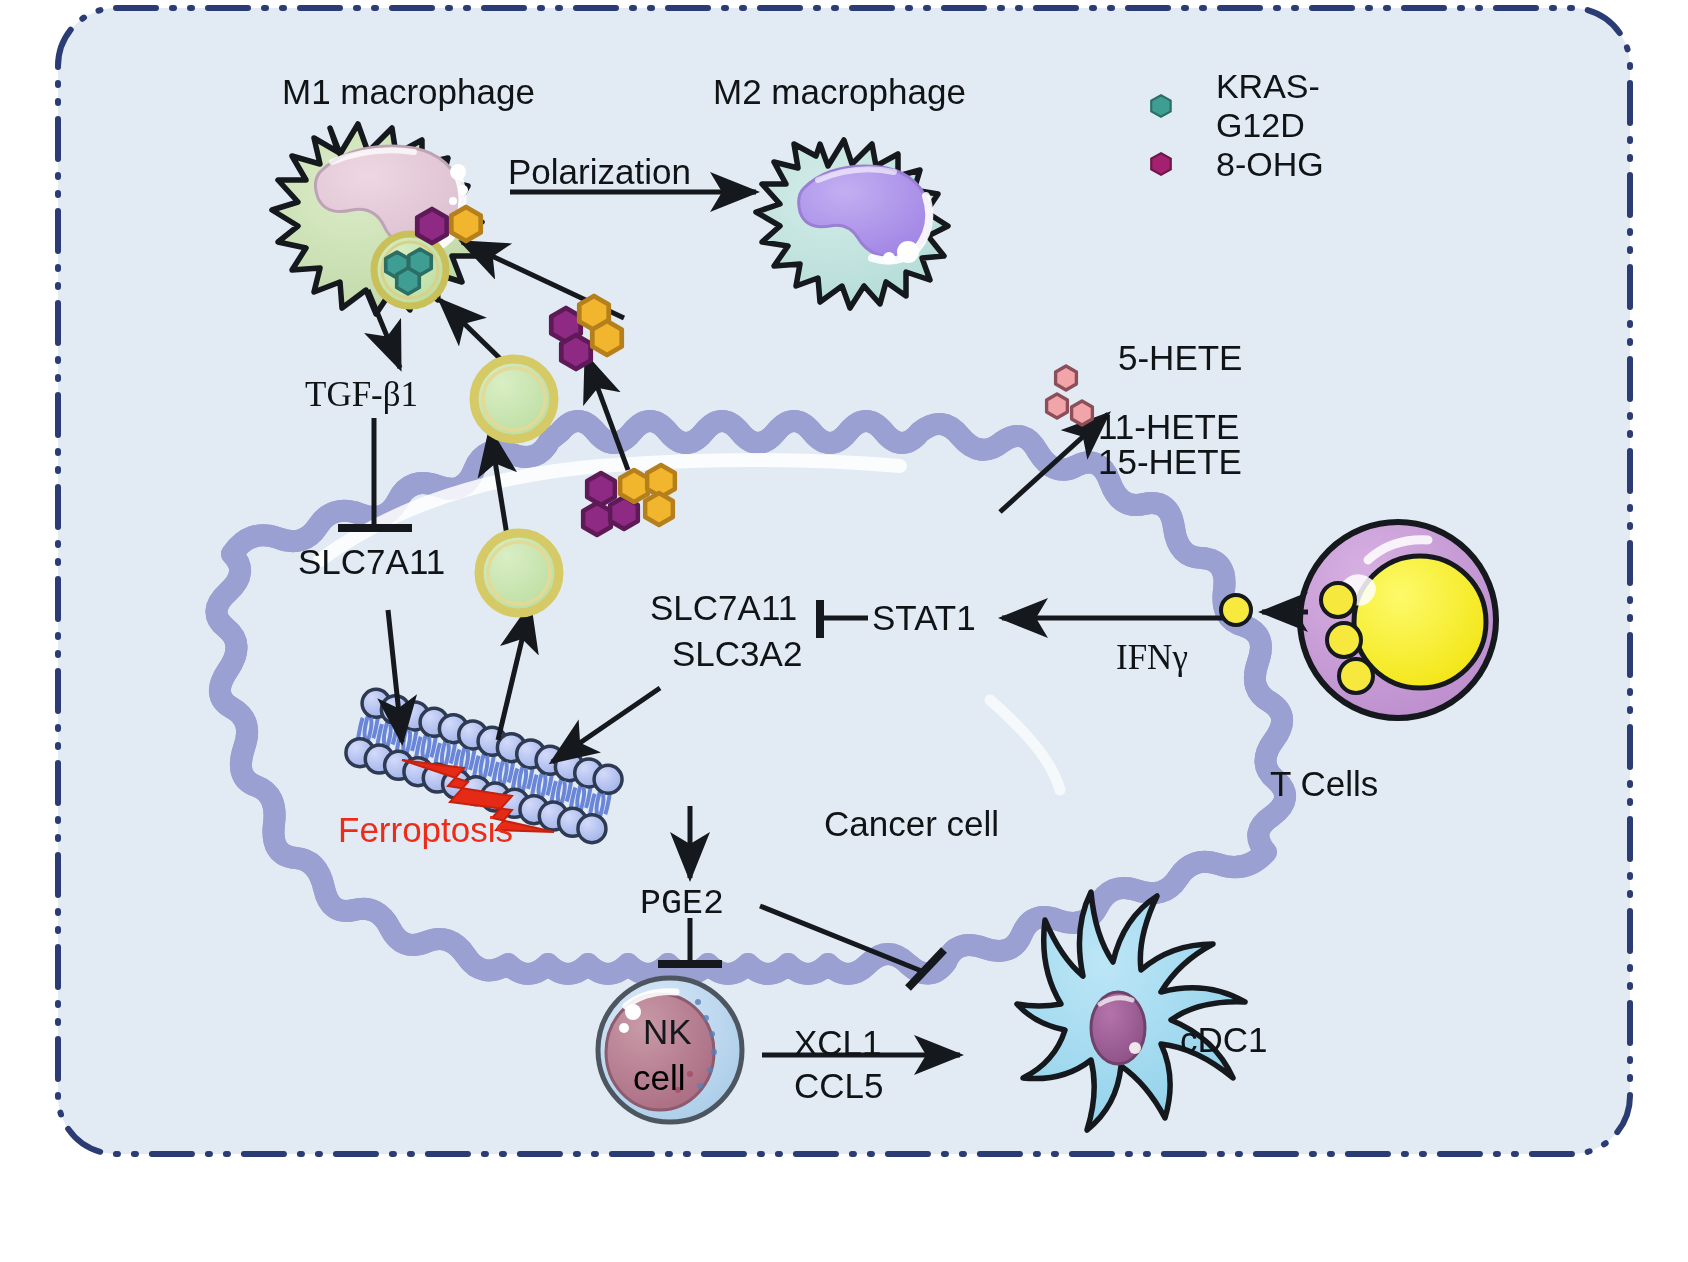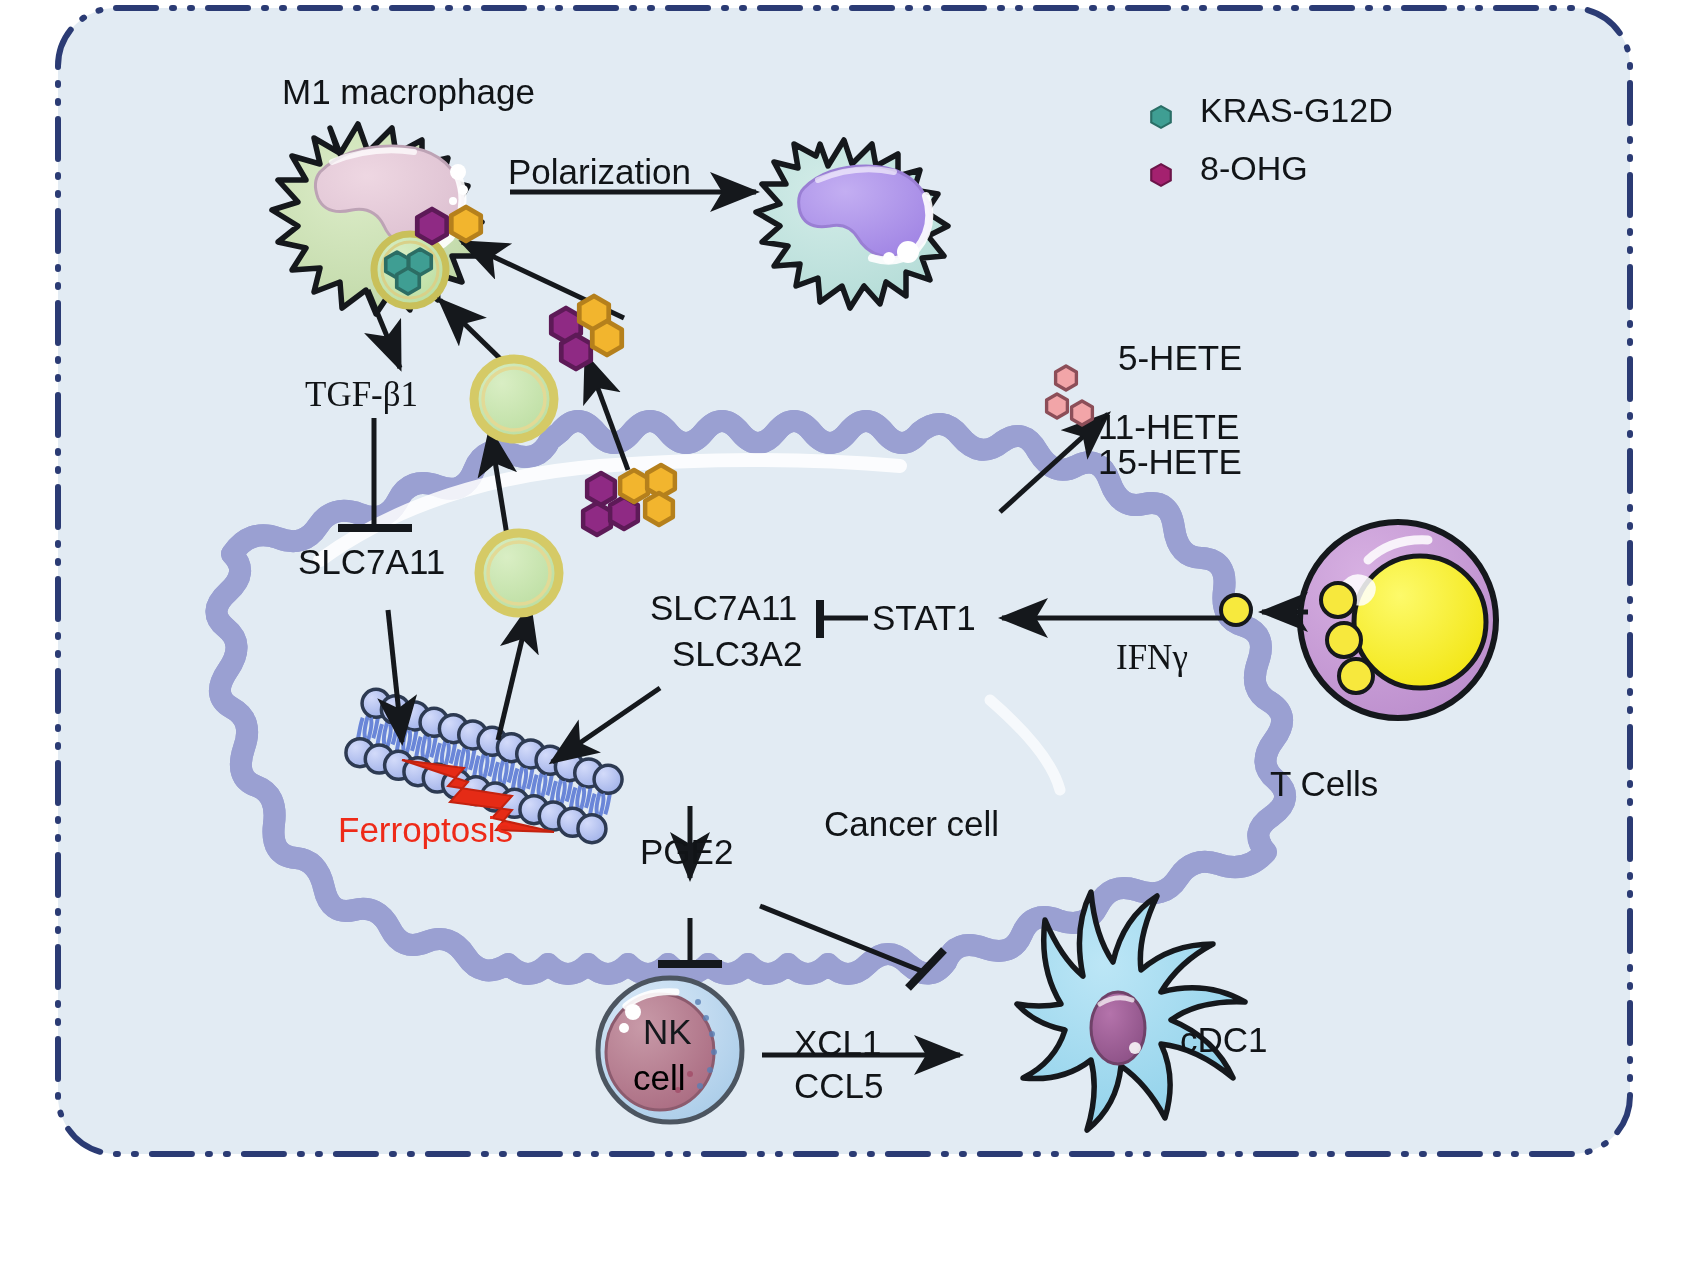--- a/index.html
+++ b/index.html
@@ -8,21 +8,21 @@
   #panel{
     position:absolute;left:58px;top:8px;width:1572px;height:1146px;
     background:#e2ebf3;border-radius:58px;
   }
   svg.layer{position:absolute;left:0;top:0;width:1688px;height:1262px;overflow:visible;}
   .lbl{position:absolute;color:#111417;font-family:"Liberation Sans",sans-serif;white-space:nowrap;}
   .lbl.big{font-size:35px;}
   .lbl.serif{font-family:"Liberation Serif",serif;}
   .ferro{color:#ee2a18;font-size:35px;text-align:center;}
   .legend{position:absolute;left:1148px;top:82px;}
-  .legrow{display:flex;align-items:flex-end;height:48px;margin-bottom:10px;}
+  .legrow{display:flex;align-items:center;height:48px;margin-bottom:10px;gap:16px;}
   .legrow span.t{font-size:34px;color:#111417;margin-left:26px;}
   .hexsm{width:26px;height:26px;}
 </style>
 </head>
 <body>
 
 <div id="stage">
 
   <div id="panel"></div>
 
@@ -382,30 +382,31 @@
       <circle cx="514" cy="399" r="40" fill="url(#gVes)" stroke="#d5ca66" stroke-width="9"></circle>
       <circle cx="514" cy="399" r="31" fill="none" stroke="#e2da96" stroke-width="3.5"></circle>
     </g>
     <g>
       <circle cx="519" cy="573" r="40" fill="url(#gVes)" stroke="#d5ca66" stroke-width="9"></circle>
       <circle cx="519" cy="573" r="31" fill="none" stroke="#e2da96" stroke-width="3.5"></circle>
     </g>
   </svg>
 
   <div class="lbl big" style="left:282px;top:72px;">M1 macrophage</div>
+  <div class="lbl big" style="left:713px;top:72px;">M2 macrophage</div>
   <div class="lbl big" style="left:508px;top:152px;">Polarization</div>
   <div class="lbl big serif" style="left:305px;top:375px;">TGF-β1</div>
   <div class="lbl big" style="left:298px;top:542px;">SLC7A11</div>
   <div class="lbl big" style="left:650px;top:588px;">SLC7A11</div>
   <div class="lbl big" style="left:672px;top:634px;">SLC3A2</div>
   <div class="lbl big" style="left:872px;top:598px;">STAT1</div>
   <div class="lbl big serif" style="left:1116px;top:638px;">IFNγ</div>
   <div class="lbl ferro" style="left:338px;top:810px;">Ferroptosis</div>
   <div class="lbl big" style="left:824px;top:804px;">Cancer cell</div>
-  <div class="lbl big" style="left:640px;top:832px;">PGE2</div>
+  <div class="lbl big" style="left:640px;top:884px;font-family:Liberation Mono, monospace;">PGE2</div>
   <div class="lbl big" style="left:794px;top:1006px;margin-top:17px;">XCL1</div>
   <div class="lbl big" style="left:794px;top:1066px;">CCL5</div>
   <div class="lbl big" style="left:643px;top:1012px;color:#15181c;">NK</div>
   <div class="lbl big" style="left:633px;top:1058px;color:#000000;">cell</div>
   <div class="lbl big" style="left:1180px;top:1020px;">cDC1</div>
   <div class="lbl big" style="left:1118px;top:338px;">5-HETE</div>
   <div class="lbl big" style="left:1098px;top:390px;margin-top:17px;">11-HETE</div>
   <div class="lbl big" style="left:1098px;top:442px;">15-HETE</div>
 
   <div class="lbl big" style="left:1270px;top:764px;">T Cells</div>

